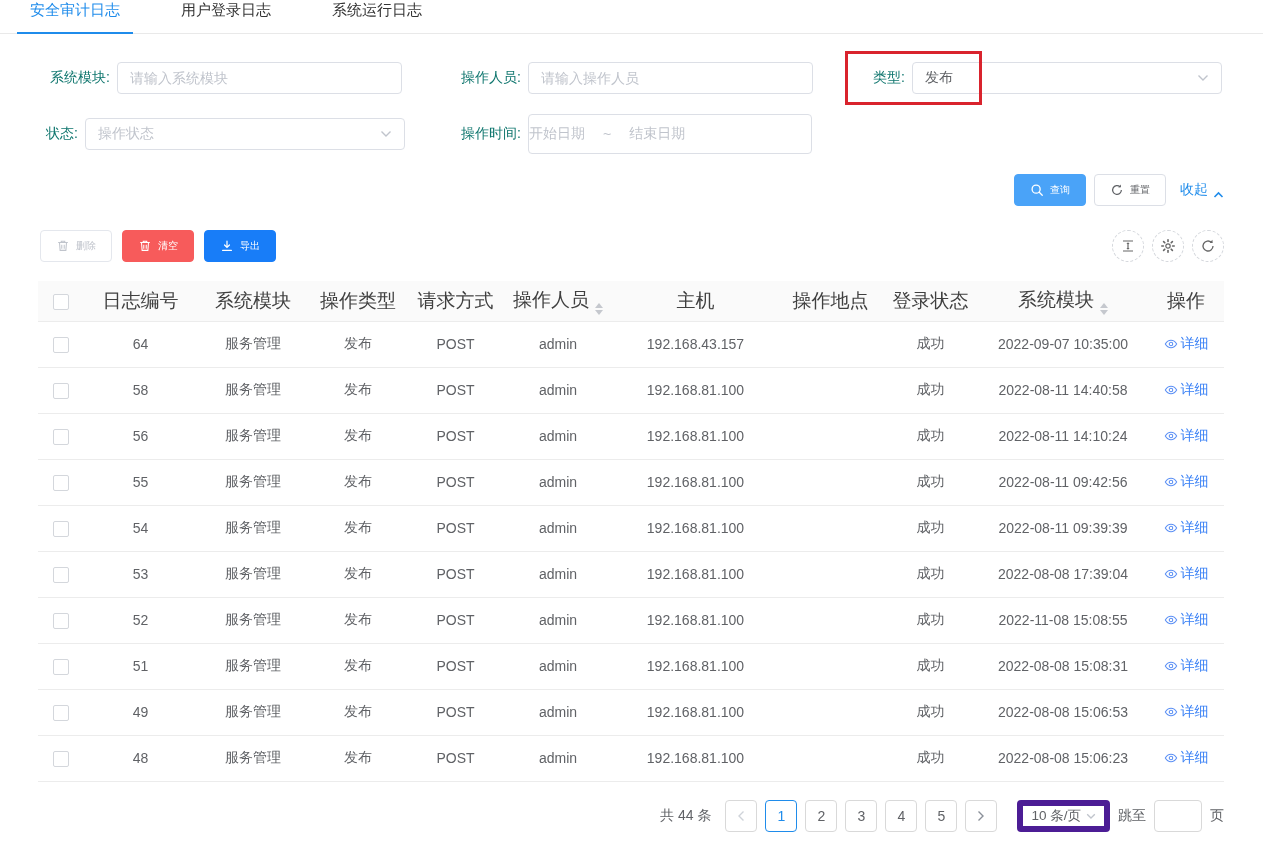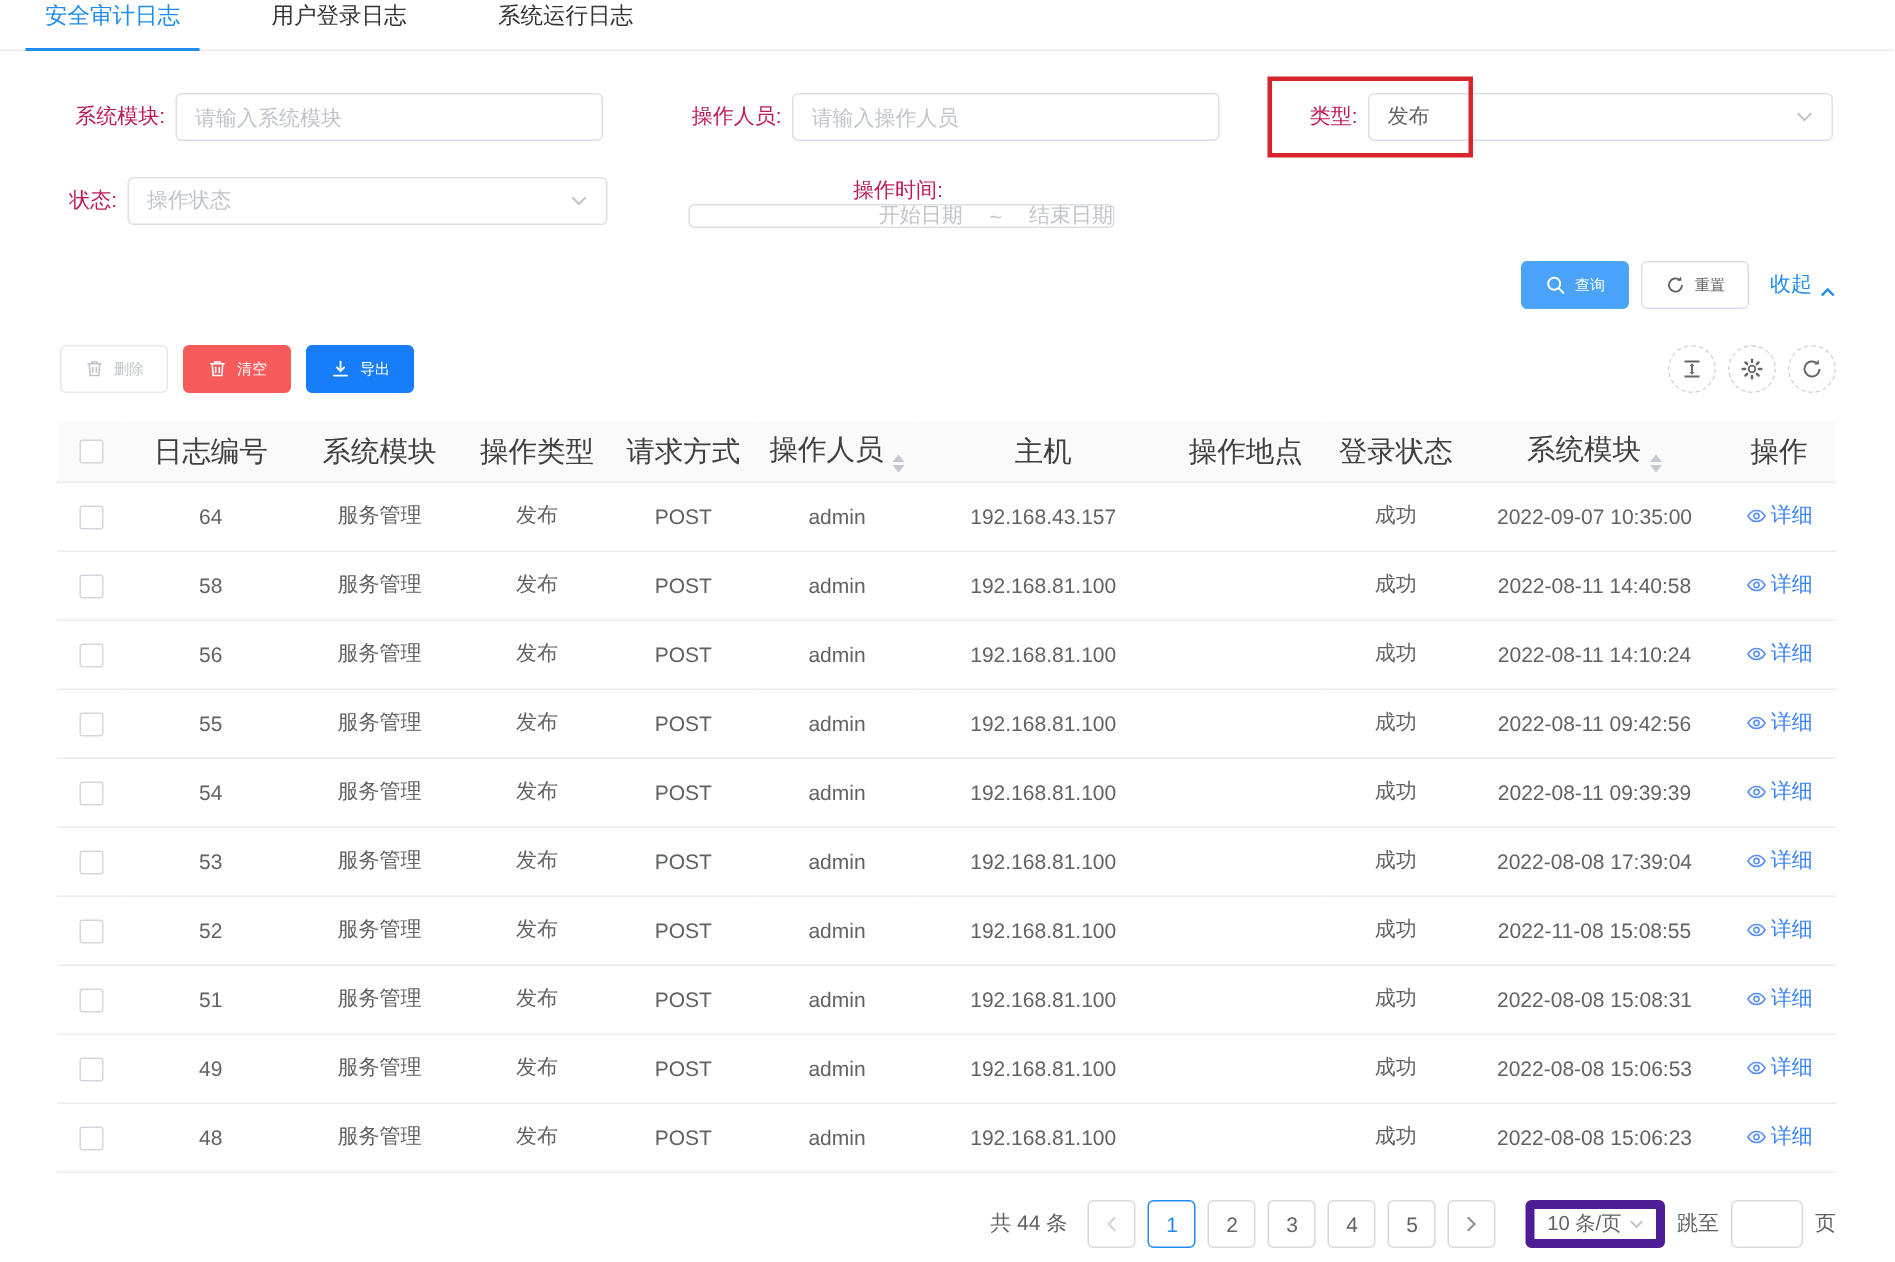--- a/index.html
+++ b/index.html
@@ -11,28 +11,28 @@
   }
 
   
   .tabbar { display:flex; align-items:flex-end; border-bottom:1px solid #e9e9e9; padding-left:17px; height:34px; }
   .tab { position:relative; padding:0 13px 13px; font-size:15px; color:#333; margin-right:35px; cursor:pointer; }
   .tab.active { color:#1f8ceb; }
   .tab.active::after { content:""; position:absolute; left:0; right:0; bottom:-1px; height:2px; background:#1f8ceb; }
 
   
   .fg { position:absolute; display:flex; align-items:center; height:32px; }
-  .fg > label { display:inline-block; text-align:right; color:#be185d; margin-right:7px; flex:none; }
+  .fg > label { display:inline-block; text-align:right; color:#0f766e; margin-right:7px; flex:none; }
   .inp { height:32px; border:1px solid #dcdfe6; border-radius:4px; padding:0 12px; font-size:14px; color:#606266; outline:none; background:#fff; }
   .inp::placeholder { color:#c0c4cc; }
   .sel { height:32px; border:1px solid #dcdfe6; border-radius:4px; padding:0 12px; background:#fff; display:flex; align-items:center; cursor:pointer; }
   .sel .sel-value { flex:1; color:#606266; }
   .sel .sel-placeholder { flex:1; color:#c0c4cc; }
   .chev-down { flex:none; }
-  .daterange { height:16px; border:1px solid #dcdfe6; border-radius:4px; background:#fff; display:flex; align-items:center; justify-content:flex-end; gap:18px; color:#c0c4cc; cursor:pointer; }
+  .daterange { height:40px; border:1px solid #dcdfe6; border-radius:4px; background:#fff; display:flex; align-items:center; justify-content:flex-start; gap:18px; color:#c0c4cc; cursor:pointer; }
   .red-box { position:absolute; left:845px; top:51px; width:137px; height:54px; border:3px solid #d9232d; z-index:5; pointer-events:none; }
 
   
   .query-row { position:absolute; top:174px; right:39px; display:flex; align-items:center; gap:8px; }
   .btn { height:32px; border-radius:4px; display:inline-flex; align-items:center; justify-content:center; gap:6px; padding:0 15px; font-size:10px; cursor:pointer; border:1px solid transparent; }
   .btn-search { background:#4aa3f8; border-color:#4aa3f8; color:#fff; }
   .btn-reset  { background:#fff; border-color:#dcdfe6; color:#606266; }
   .link-collapse { color:#1f8ceb; display:inline-flex; align-items:flex-end; gap:5px; margin-left:6px; cursor:pointer; }
 
   
@@ -98,21 +98,21 @@
 <div class="fg" style="left:40px; top:118px;">
   <label style="width:38px;">状态:</label>
   <div class="sel" style="width:320px;">
     <span class="sel-placeholder">操作状态</span>
     <svg class="chev-down" width="12" height="8" viewBox="0 0 12 8">
         <polyline points="1.5,1.5 6,6 10.5,1.5" fill="none" stroke="#c0c4cc" stroke-width="1.4"></polyline>
       </svg>
   </div>
 </div>
 
-<div class="fg" style="left:459px; top:118px;flex-direction:column;">
+<div class="fg" style="left:459px; top:118px;">
   <label style="width:62px;">操作时间:</label>
   <div class="daterange" style="width:284px;">
     <span>开始日期</span>
     <span>~</span>
     <span>结束日期</span>
   </div>
 </div>
 
 <div class="query-row">
   <button class="btn btn-search">

